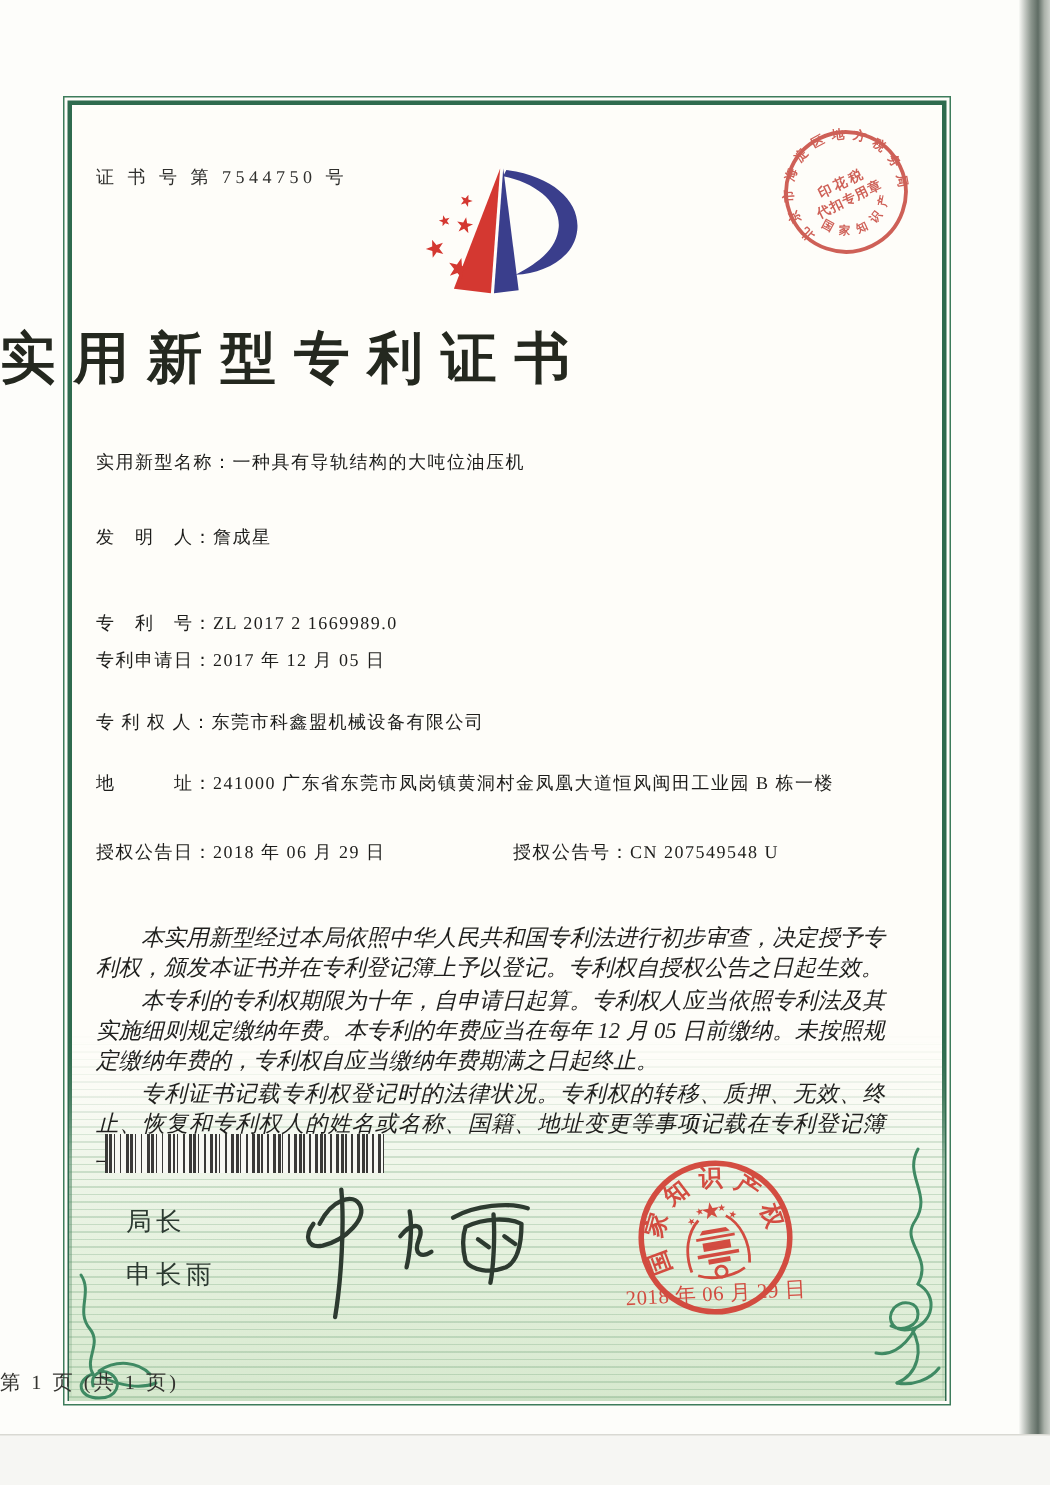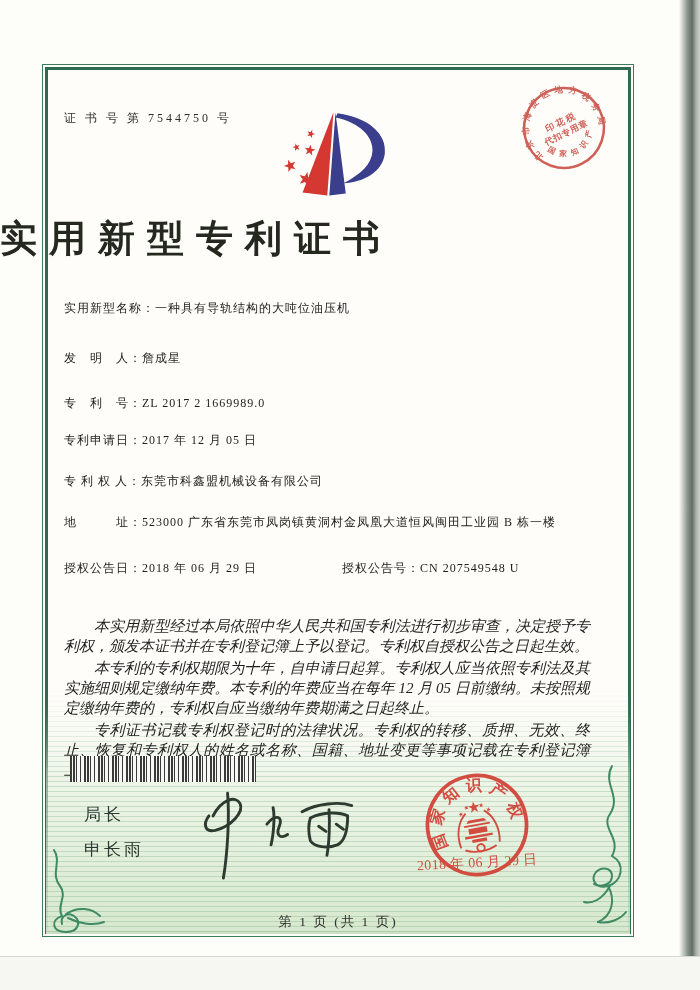--- a/index.html
+++ b/index.html
@@ -83,21 +83,21 @@
   .sig-script{position:absolute;left:182px;top:784px;width:176px;height:100px;}
   .sig-stroke{fill:none;stroke:#2d3a30;stroke-width:2.8;stroke-linecap:round;stroke-linejoin:round;}
   .seal{position:absolute;left:402px;top:750px;width:150px;height:150px;opacity:0.92;}
   .seal-ink{fill:var(--seal-red);}
   .seal-stroke{fill:none;stroke:var(--seal-red);}
   .flourish{position:absolute;}
   .fl-right{left:580px;top:764px;width:54px;height:170px;}
   .fl-left{left:46px;top:844px;width:60px;height:92px;}
   .fl-stroke{fill:none;stroke:#3f8a63;stroke-width:2;stroke-linecap:round;}
   .footer{
-    position:absolute;left:0;top:913px;width:676px;text-align:center;
+    position:absolute;left:0;top:913px;width:676px;
     font-size:13.5px;letter-spacing:2px;color:#33332f;
   }
 </style>
 </head>
 <body>
 
 <svg width="0" height="0" style="position:absolute">
   <defs>
     <path id="star5" d="M0,-10 L2.35,-3.24 L9.51,-3.09 L3.8,1.24 L5.88,8.09 L0,4 L-5.88,8.09 L-3.8,1.24 L-9.51,-3.09 L-2.35,-3.24 Z"></path>
   </defs>
@@ -147,35 +147,35 @@
 
 <div class="fields">
   <div class="field-row" style="top:297px">
     <span class="flabel">实用新型名称：</span>
     <span class="fvalue">一种具有导轨结构的大吨位油压机</span>
   </div>
   <div class="field-row" style="top:347px">
     <span class="flabel">发　明　人：</span>
     <span class="fvalue">詹成星</span>
   </div>
-  <div class="field-row" style="top:392px">
+  <div class="field-row" style="top:404px">
     <span class="flabel">专　利　号：</span>
     <span class="fvalue">ZL 2017 2 1669989.0</span>
   </div>
   <div class="field-row" style="top:429px">
     <span class="flabel">专利申请日：</span>
     <span class="fvalue">2017 年 12 月 05 日</span>
   </div>
   <div class="field-row" style="top:470px">
     <span class="flabel">专 利 权 人：</span>
     <span class="fvalue">东莞市科鑫盟机械设备有限公司</span>
   </div>
   <div class="field-row" style="top:511px">
     <span class="flabel">地　　　址：</span>
-    <span class="fvalue">523000 广东省东莞市凤岗镇黄洞村金凤凰大道恒风闽田工业园 B 栋一楼</span>
+    <span class="fvalue">241000 广东省东莞市凤岗镇黄洞村金凤凰大道恒风闽田工业园 B 栋一楼</span>
   </div>
   <div class="field-row" style="top:557px">
     <span class="flabel">授权公告日：</span>
     <span class="fvalue">2018 年 06 月 29 日</span>
     <span class="pair2">
       <span class="flabel">授权公告号：</span>
       <span class="fvalue">CN 207549548 U</span>
     </span>
   </div>
 </div>

